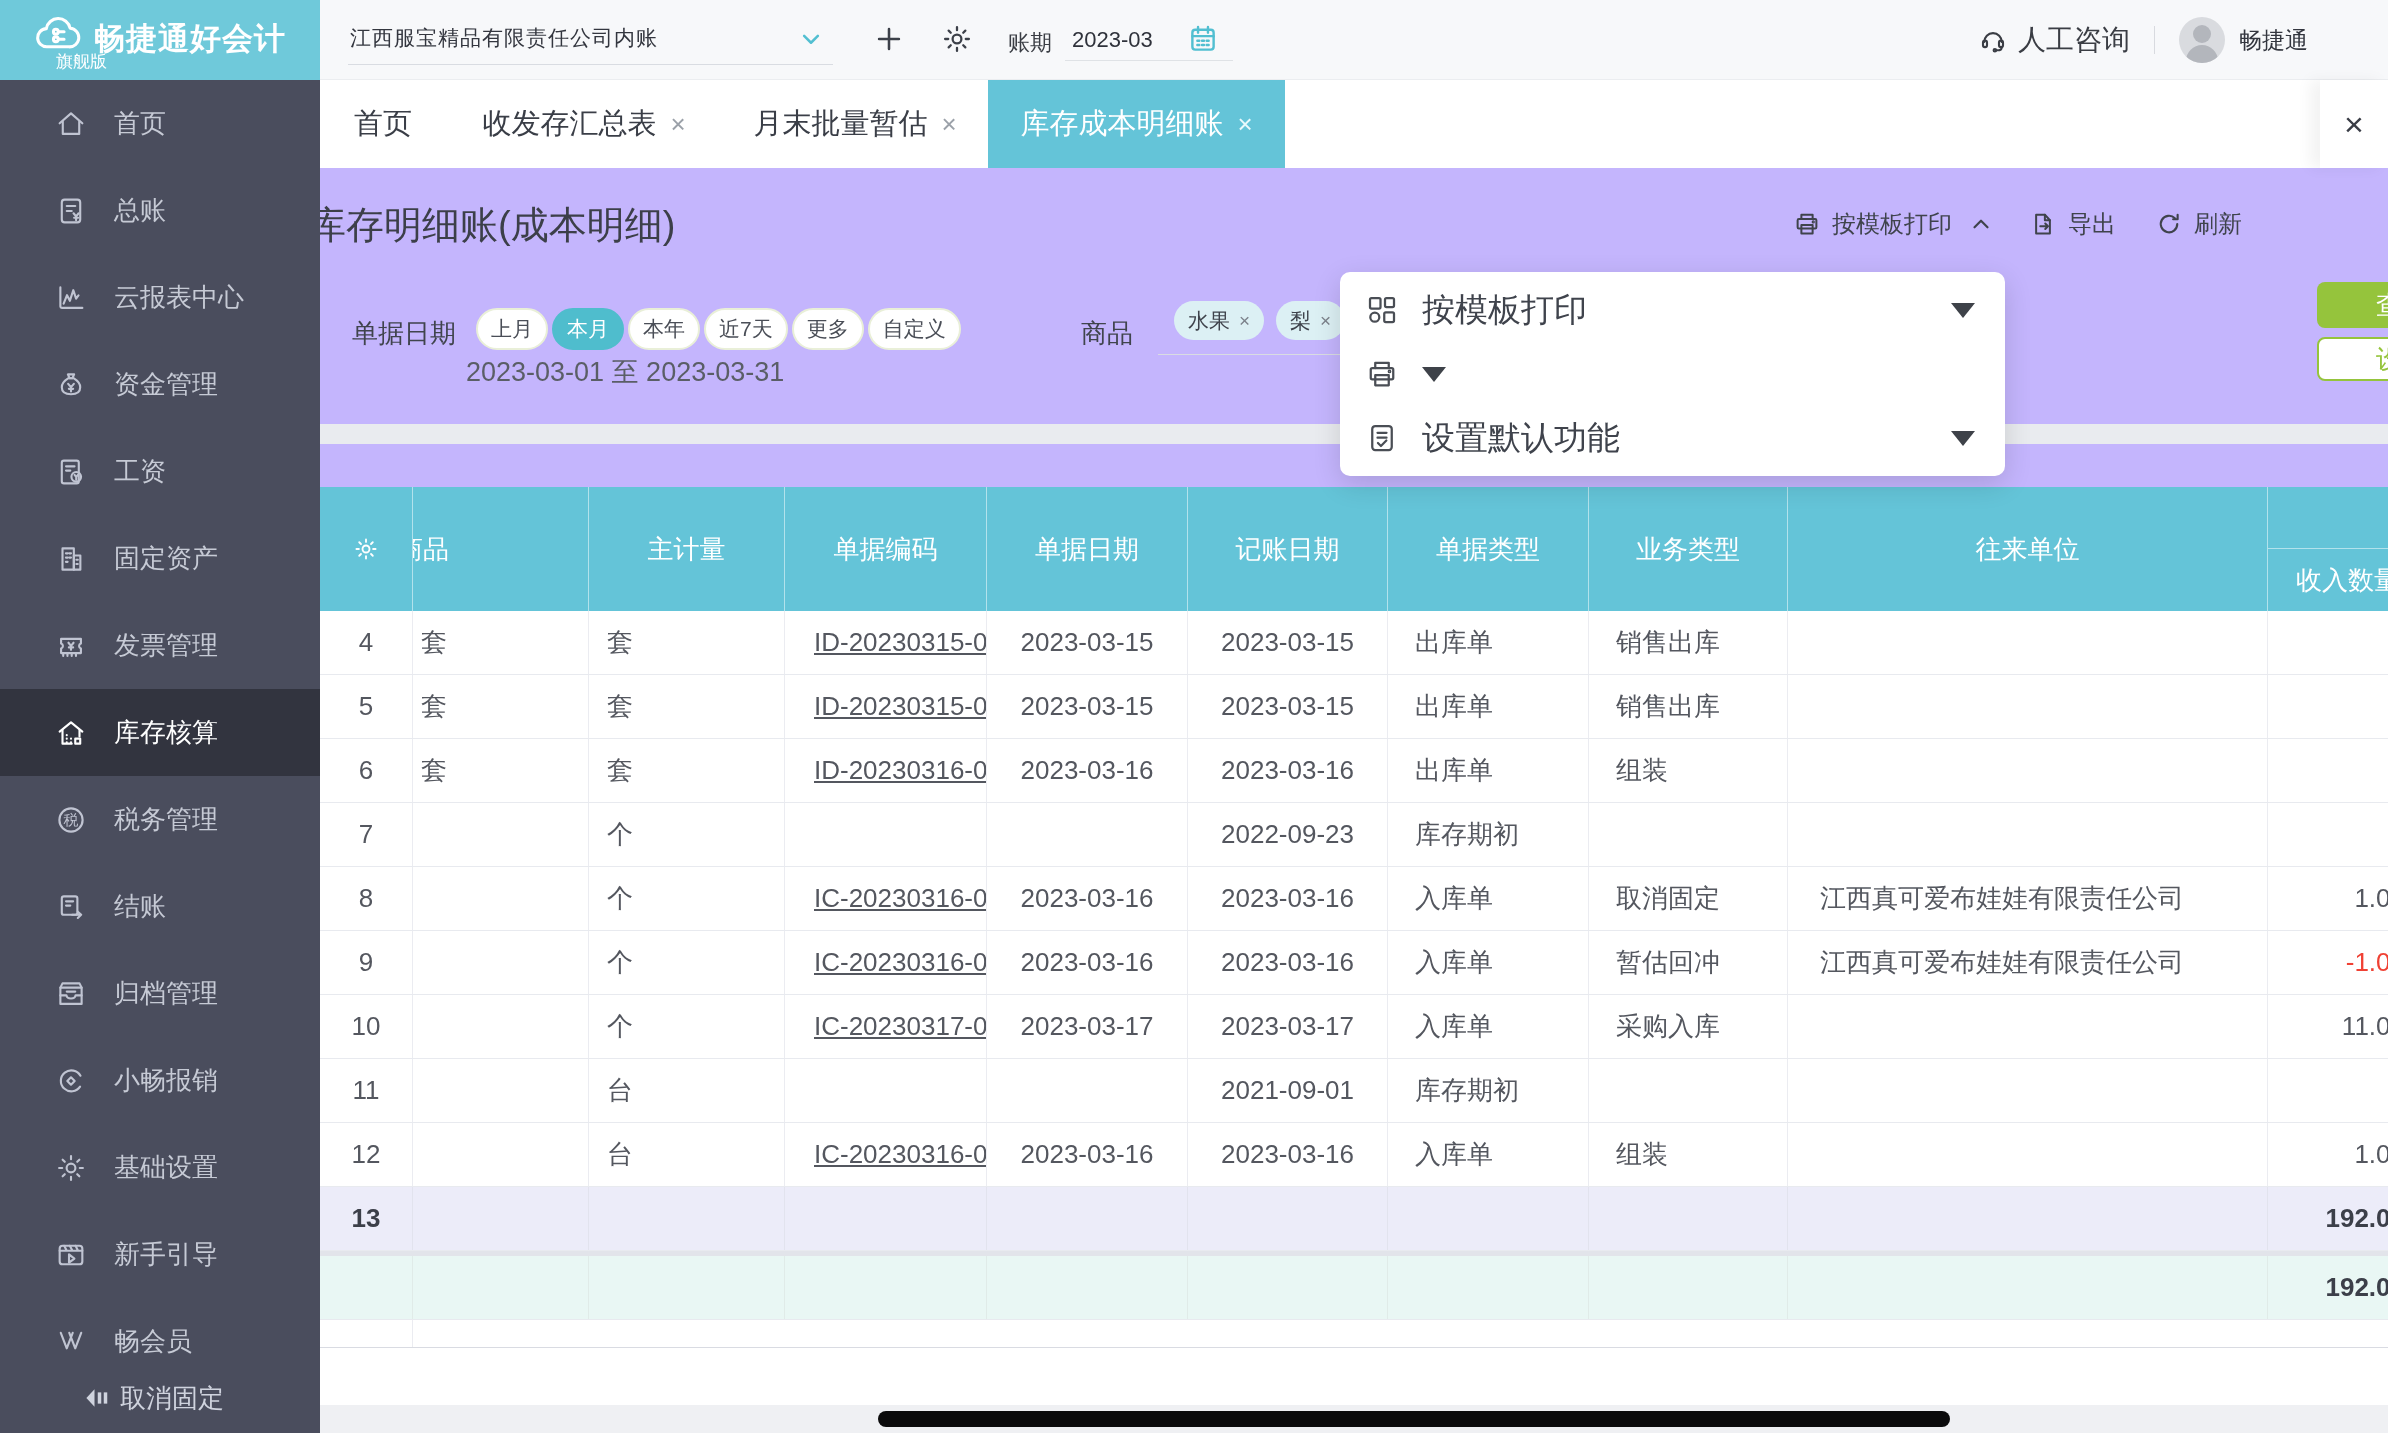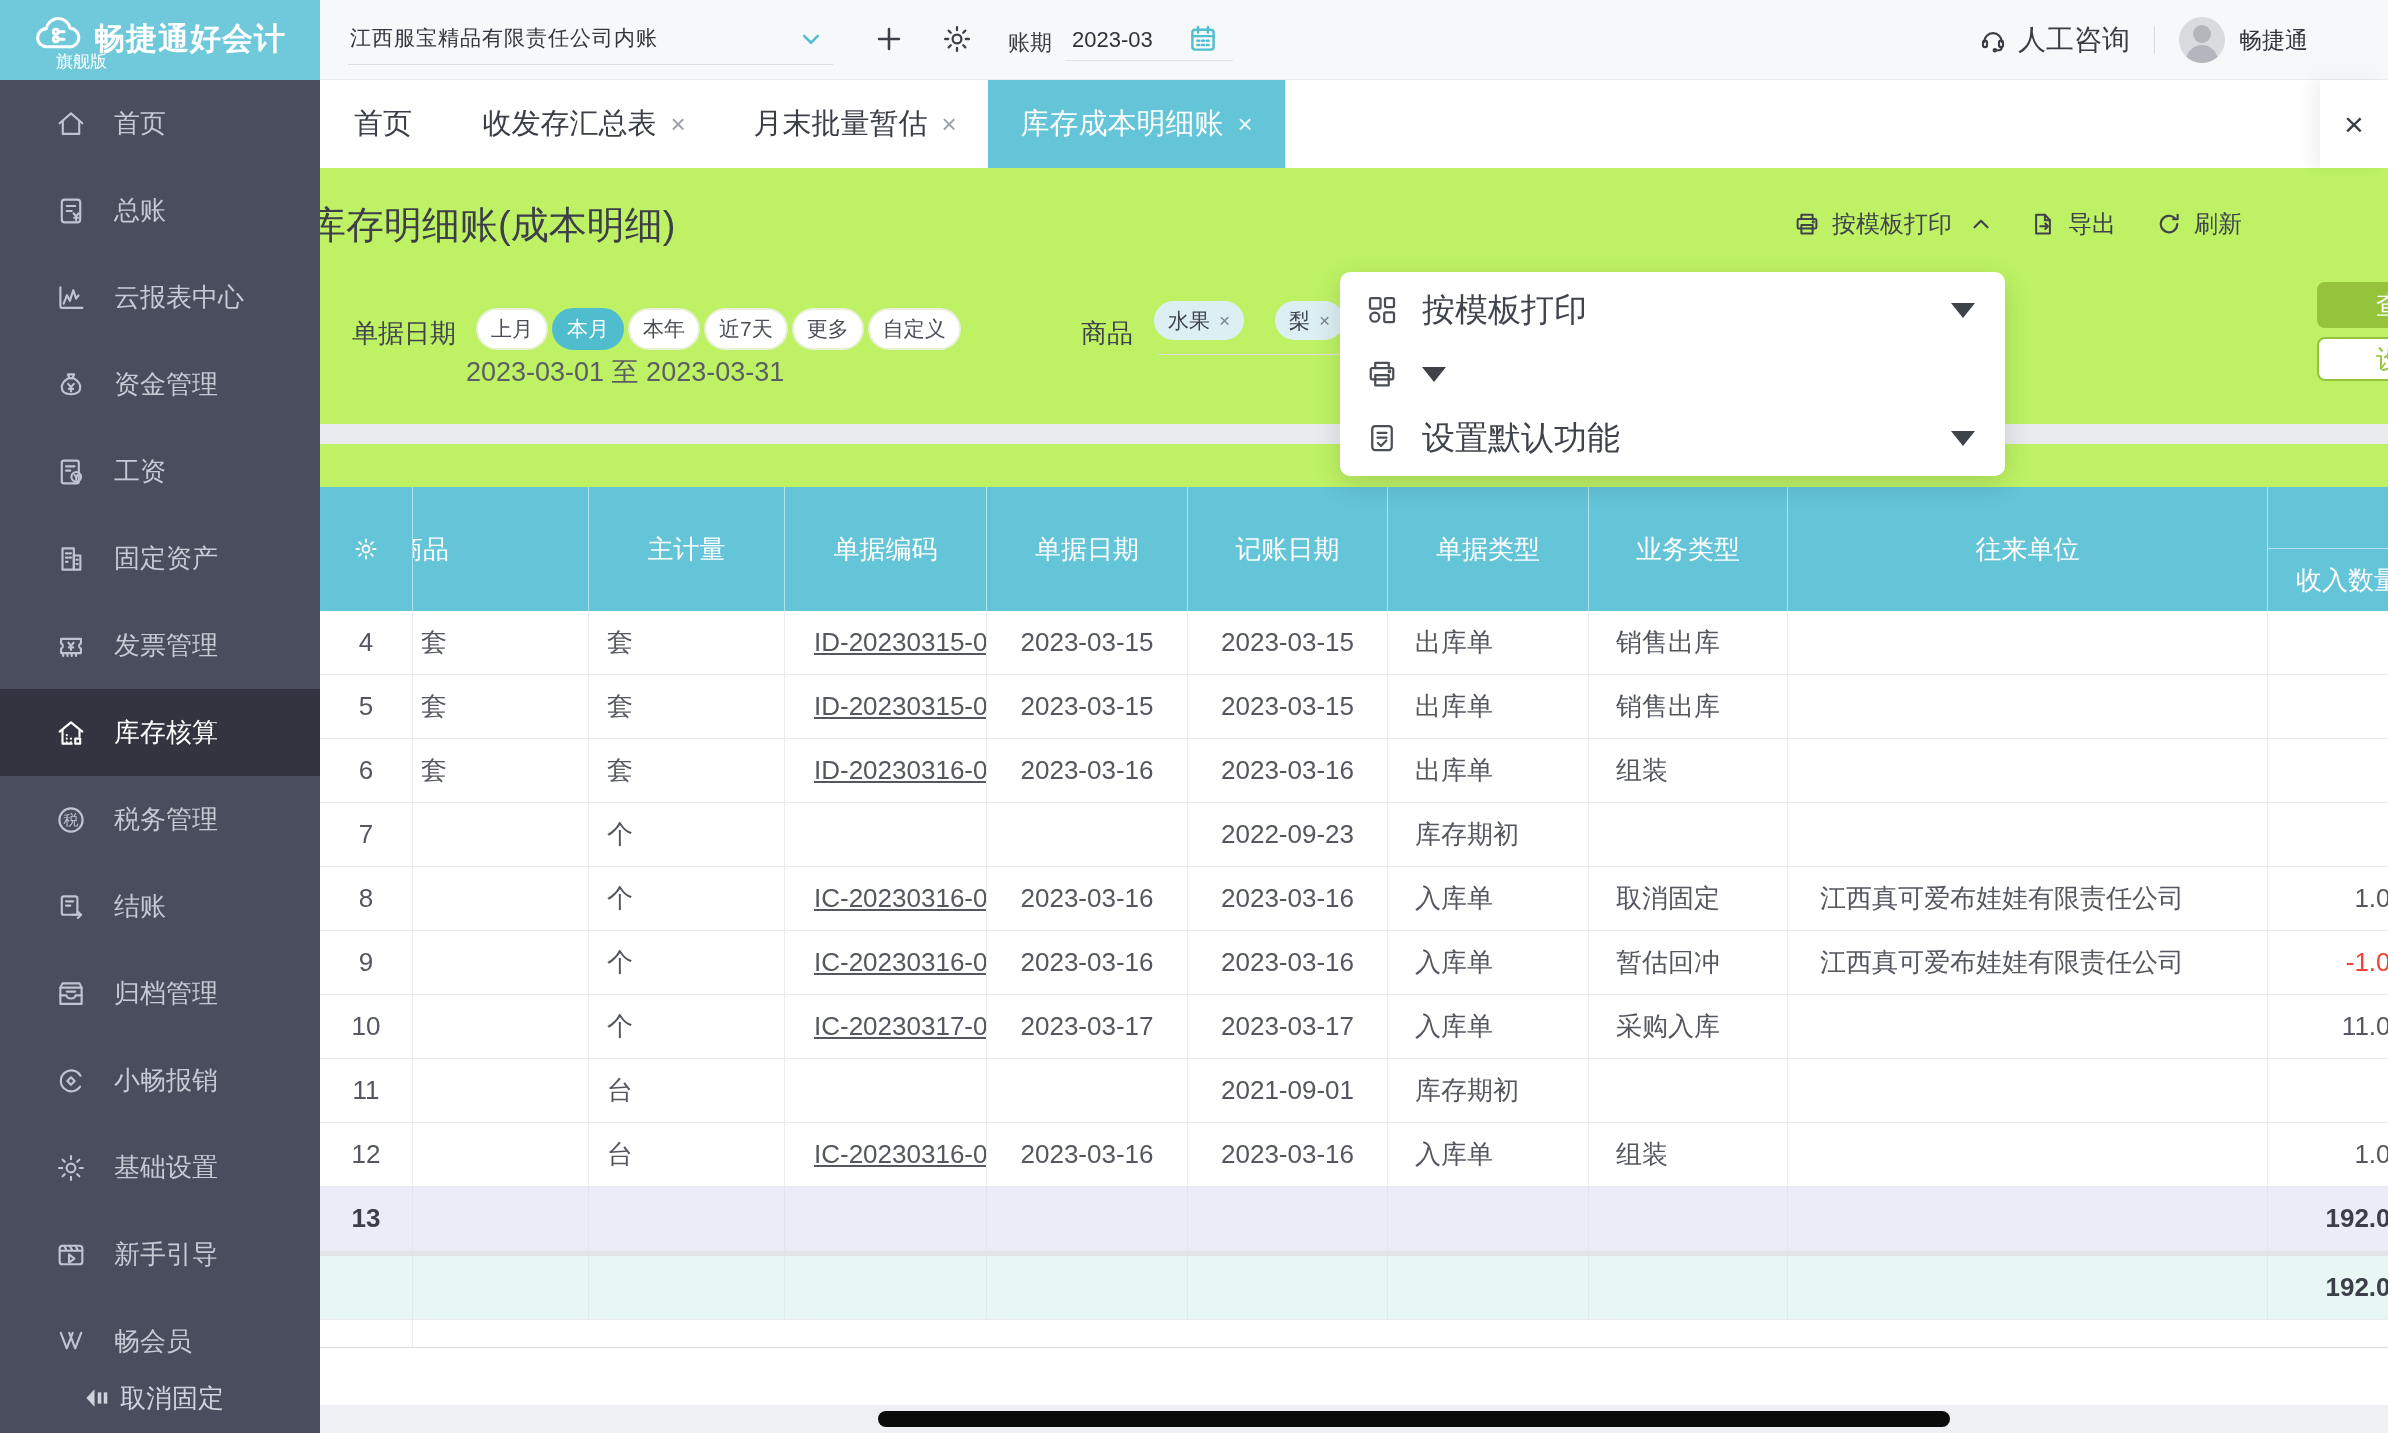--- a/index.html
+++ b/index.html
@@ -49,34 +49,34 @@
 
   
   .tabbar{position:absolute;left:320px;top:80px;width:2068px;height:88px;background:#fff;z-index:20;display:flex}
   .tab{height:88px;display:flex;align-items:center;justify-content:center;font-size:29px;color:#3a3e47;cursor:pointer;flex:0 0 auto}
   .tab .tab-close{margin-left:14px;font-size:26px;color:#9ba1a9;line-height:1}
   .tab.active{background:var(--brand-teal);color:#fff}
   .tab.active .tab-close{color:#eafafc}
   .tabbar-close{position:absolute;right:0;top:0;width:68px;height:88px;background:#fff;display:flex;align-items:center;justify-content:center;font-size:34px;color:#3a3d46;cursor:pointer;box-shadow:-10px 0 14px rgba(0,0,0,.05)}
 
   
-  .content{position:absolute;left:320px;top:168px;width:2068px;height:1265px;overflow:hidden;background:#bef264}
+  .content{position:absolute;left:320px;top:168px;width:2068px;height:1265px;overflow:hidden;background:#c4b5fd}
   .page-title{position:absolute;left:-12px;top:32px;font-size:38px;font-weight:500;color:#3c3f49;white-space:nowrap}
   .toolbar{position:absolute;left:1472px;top:40px;display:flex;align-items:center;color:#3f434c;font-size:24px}
   .tool-btn{display:flex;align-items:center;cursor:pointer}
   .tool-btn .ico{width:30px;height:30px;margin-right:10px;color:#3f434c}
   .tool-caret{margin-left:16px;margin-right:34px;cursor:pointer;color:#3f434c}
   .toolbar .gap{margin-left:38px}
 
   .filter-label{position:absolute;font-size:26px;color:#40444d}
   .pills{position:absolute;left:156px;top:140px;display:flex;gap:4px}
   .pill{height:42px;border:2px solid #e9efd8;border-radius:22px;background:#fff;color:#4a4e57;font-size:21px;display:inline-flex;align-items:center;padding:0 13px;cursor:pointer;white-space:nowrap}
   .pill.active{background:#4fbdcd;border-color:#4fbdcd;color:#fff}
   .date-range{position:absolute;left:146px;top:186px;font-size:27px;color:#5a5e66;white-space:nowrap}
-  .tags{position:absolute;left:834px;top:133px;display:flex;gap:31px}
+  .tags{position:absolute;left:854px;top:133px;display:flex;gap:12px}
   .tag{height:39px;background:#dcf0f4;border-radius:20px;display:inline-flex;align-items:center;padding:0 14px;font-size:21px;color:#3f434c;cursor:default;white-space:nowrap}
   .tag .tag-close{margin-left:9px;color:#7c828b;font-size:19px;cursor:pointer}
   .tag-underline{position:absolute;left:838px;top:186px;width:182px;height:1px;background:#d9dce2}
   .btn-query{position:absolute;left:1997px;top:114px;width:170px;height:46px;background:var(--green);border-radius:8px;color:#fff;font-size:26px;display:flex;align-items:center;justify-content:center;cursor:pointer}
   .btn-setting{position:absolute;left:1997px;top:169px;width:170px;height:44px;background:#fff;border:2px solid var(--green);border-radius:8px;color:var(--green);font-size:26px;display:flex;align-items:center;justify-content:center;cursor:pointer}
   .band{position:absolute;left:0;top:256px;width:2068px;height:20px;background:#e9ebef}
 
   
   .print-menu{position:absolute;left:1020px;top:104px;width:665px;height:204px;background:#fff;border-radius:10px;box-shadow:0 8px 28px rgba(0,0,0,.14);z-index:60;padding:6px 0}
   .menu-item{height:64px;display:flex;align-items:center;padding:0 30px 0 24px;cursor:pointer}

